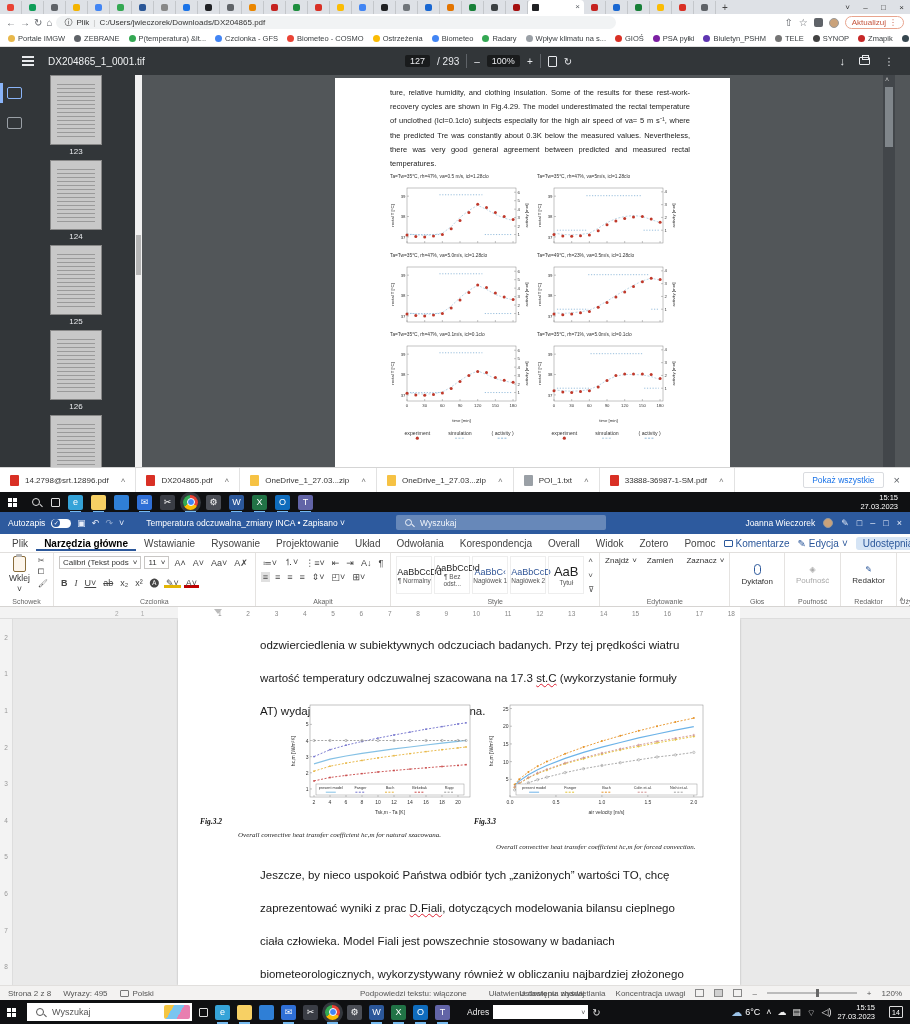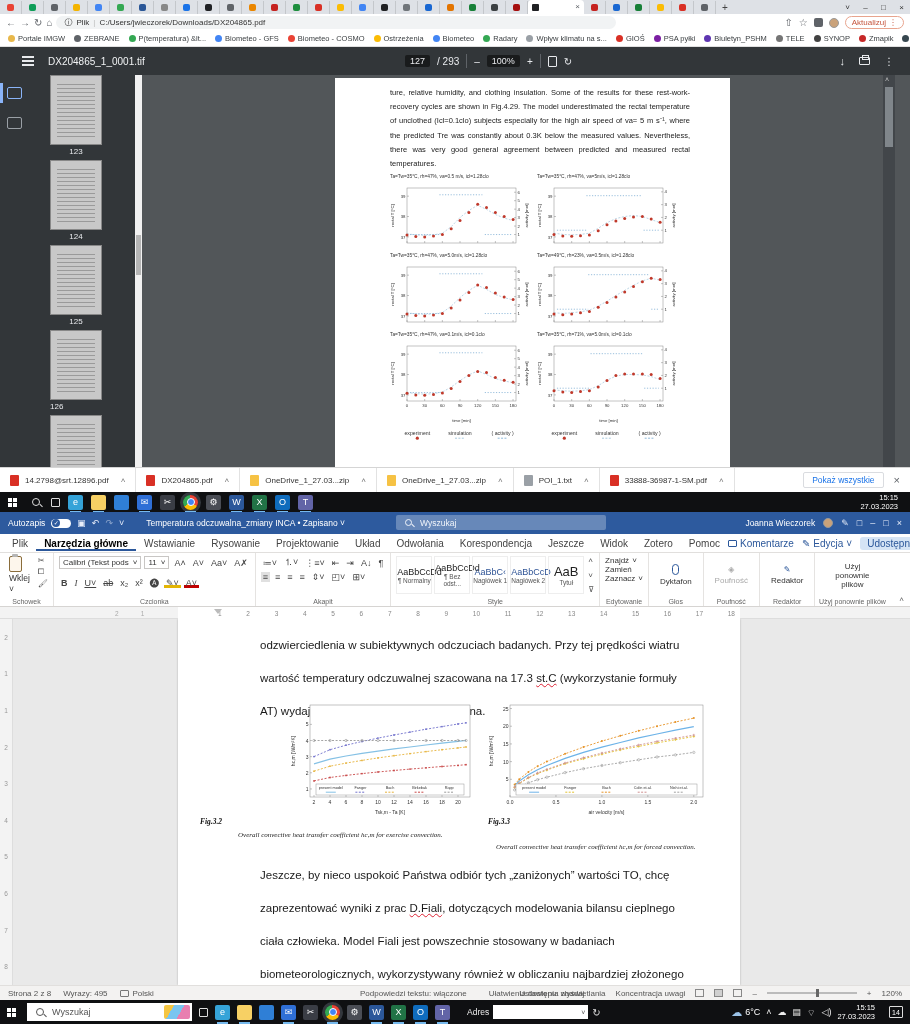--- a/index.html
+++ b/index.html
@@ -118,21 +118,21 @@
 .ribbon-tabs{position:absolute;left:0;top:22px;width:910px;height:19px;background:#fff;border-bottom:1px solid #e1dfdd;display:flex;align-items:center;gap:0;padding:0 4px;}
 .rtab{font-size:10px;color:#444;padding:2px 8px;white-space:nowrap;}
 .rtab.active{font-weight:bold;color:#000;box-shadow:inset 0 -2px 0 #2b579a;text-align:right;}
 .rt-right{margin-left:auto;display:flex;align-items:center;gap:8px;}
 .rt-btn{font-size:10px;color:#2b579a;display:flex;align-items:center;gap:3px;}
 .rt-btn.pill{background:#d5e4f5;border-radius:3px;padding:1px 7px;}
 .rt-btn .cic{width:9px;height:7px;border:1px solid #2b579a;border-radius:1px;}
 .ribbon{position:absolute;left:0;top:41px;width:910px;height:54px;background:#fff;border-bottom:1px solid #d6d4d2;display:flex;}
 .rgroup{position:relative;height:100%;border-right:1px solid #e5e3e1;padding:3px 5px 12px;display:flex;gap:4px;}
 .glabel{position:absolute;left:0;right:0;bottom:1px;text-align:center;font-size:7px;color:#666;white-space:nowrap;}
-.paste-btn{display:flex;flex-direction:column;justify-content:center;font-size:8.5px;color:#333;gap:1px;padding:0 4px;}
+.paste-btn{display:flex;flex-direction:column;align-items:center;justify-content:center;font-size:8.5px;color:#333;gap:1px;padding:0 4px;}
 .clip-ic{width:13px;height:16px;border:1.3px solid #8a6d3b;border-radius:2px;position:relative;background:#fdf6ec;}
 .clip-ic::before{content:"";position:absolute;left:2px;top:-3px;width:6px;height:3px;background:#b5b5b5;border-radius:1px;}
 .mini-col{display:flex;flex-direction:column;gap:2px;font-size:8px;color:#555;}
 .fnt-row{display:flex;align-items:center;gap:3px;}
 .fnt-box{border:1px solid #c8c6c4;font-size:8px;color:#333;padding:0 3px;height:13px;display:flex;align-items:center;gap:4px;white-space:nowrap;}
 .fbtn{font-size:9px;color:#444;padding:0 2px;}
 .fbtn.b{font-weight:bold;}
 .fbtn.i{font-style:italic;font-family:"Liberation Serif",serif;}
 .fbtn.u{text-decoration:underline;}
 .colbar{box-shadow:inset 0 -3px 0 #e3b505;}
@@ -319,21 +319,21 @@
           <div class="bm">
             <span class="fav" style="background: rgb(95, 99, 104);"></span>
             <span>ZEBRANE</span>
           </div>
           <div class="bm">
             <span class="fav" style="background: rgb(52, 168, 83);"></span>
             <span>P(temperatura) &amp;lt...</span>
           </div>
           <div class="bm">
             <span class="fav" style="background: rgb(66, 133, 244);"></span>
-            <span>Biometeo - GFS</span>
+            <span>Czcionka - GFS</span>
           </div>
           <div class="bm">
             <span class="fav" style="background: rgb(234, 67, 53);"></span>
             <span>Biometeo - COSMO</span>
           </div>
           <div class="bm">
             <span class="fav" style="background: rgb(251, 188, 4);"></span>
             <span>Ostrzeżenia</span>
           </div>
           <div class="bm">
@@ -416,21 +416,21 @@
                 <span class="tl"></span>
               </div>
               <span class="thumb-label">124</span>
             </div>
             <div style="display:flex;flex-direction:column;align-items:center" class="diagram">
               <div class="thumb">
                 <span class="tl"></span>
               </div>
               <span class="thumb-label">125</span>
             </div>
-            <div style="display:flex;flex-direction:column;" class="text">
+            <div style="display:flex;flex-direction:column;align-items:center" class="text">
               <div class="thumb">
                 <span class="tl"></span>
               </div>
               <span class="thumb-label">126</span>
             </div>
             <div style="display:flex;flex-direction:column;align-items:center" class="charts selected">
               <div class="thumb">
                 <span class="tl"></span>
               </div>
 
@@ -843,21 +843,21 @@
     <div class="ribbon-tabs">
       <div style="display:flex">
         <span class="rtab">Plik</span>
           <span class="rtab active">Narzędzia główne</span>
           <span class="rtab">Wstawianie</span>
           <span class="rtab">Rysowanie</span>
           <span class="rtab">Projektowanie</span>
           <span class="rtab">Układ</span>
           <span class="rtab">Odwołania</span>
           <span class="rtab">Korespondencja</span>
-          <span class="rtab">Jeszcze</span>
+          <span class="rtab">Overall</span>
           <span class="rtab">Widok</span>
           <span class="rtab">Zotero</span>
           <span class="rtab">Pomoc</span>
       </div>
       <div class="rt-right">
         <span class="rt-btn">
             <span class="cic"></span>
             <span>Komentarze</span>
           </span>
         <span class="rt-btn">✎ <span>Edycja</span> <span>˅</span></span>
@@ -953,21 +953,21 @@
             </div>
         </div>
         <div class="mini-col" style="justify-content:space-between">
           <span>˄</span>
           <span>˅</span>
           <span>⊽</span>
         </div>
         <span class="glabel">Style</span>
       </div>
       <div class="rgroup" style="flex-direction:column;gap:2px;justify-content:flex-start">
-        <div style="display:flex;flex-direction:column;gap:0">
+        <div style="display:flex;flex-direction:row;gap:10px">
           <span class="edit-item">
               <span>Znajdź</span>
               <span>˅</span>
             </span>
             <span class="edit-item">
               <span>Zamień</span>
               <span></span>
             </span>
             <span class="edit-item">
               <span>Zaznacz</span>
@@ -1233,22 +1233,22 @@
             <text x="82.30000000000001" y="88.8" font-size="3.8" text-anchor="middle" fill="#333">Fanger</text>
             <line x1="77.30000000000001" y1="92.2" x2="87.30000000000001" y2="92.2" stroke="#e3c32f" stroke-width="1" stroke-dasharray="2,1.4"></line>
             <text x="118.5" y="88.8" font-size="3.8" text-anchor="middle" fill="#333">Bach</text>
             <line x1="113.5" y1="92.2" x2="123.5" y2="92.2" stroke="#e69327" stroke-width="1" stroke-dasharray="2,1.4"></line>
             <text x="154.70000000000002" y="88.8" font-size="3.8" text-anchor="middle" fill="#333">Colin et.al.</text>
             <line x1="149.70000000000002" y1="92.2" x2="159.70000000000002" y2="92.2" stroke="#cf9090" stroke-width="1" stroke-dasharray="2,1.4"></line>
             <text x="190.9" y="88.8" font-size="3.8" text-anchor="middle" fill="#333">Nishi et.al.</text>
             <line x1="185.9" y1="92.2" x2="195.9" y2="92.2" stroke="#a0a0a0" stroke-width="1" stroke-dasharray="2,1.4"></line>
           </svg>
         <span class="w-cap-label" style="left:22px;top:198px">Fig.3.2</span>
-        <span class="w-cap" style="left:60px;top:212px">Overall convective heat transfer coefficient hc,m for exercise convection.</span>
-        <span class="w-cap-label" style="left:310px;top:198px">Fig.3.3</span>
+        <span class="w-cap" style="left:60px;top:212px">Overall convective heat transfer coefficient hc,m for natural szacowana.</span>
+        <span class="w-cap-label" style="left:296px;top:198px">Fig.3.3</span>
         <span class="w-cap" style="left:318px;top:224px">Overall convective heat transfer coefficient hc,m for forced convection.</span>
         <p class="w-para w-para2">
           <span>Jeszcze, by nieco uspokoić Państwa odbiór tych „zaniżonych” wartości TO, chcę zaprezentować wyniki z prac </span><span class="squiggle">D.Fiali</span><span>, dotyczących modelowania bilansu cieplnego ciała człowieka. Model Fiali jest powszechnie stosowany w badaniach biometeorologicznych, wykorzystywany również w obliczaniu najbardziej złożonego obecnie wskaźnika Universal </span>
         </p>
       </div>
     </div>
     <div class="statusbar">
       <span>Strona 2 z 8</span>
       <span>Wyrazy: 495</span>
       <span class="sb-g">

